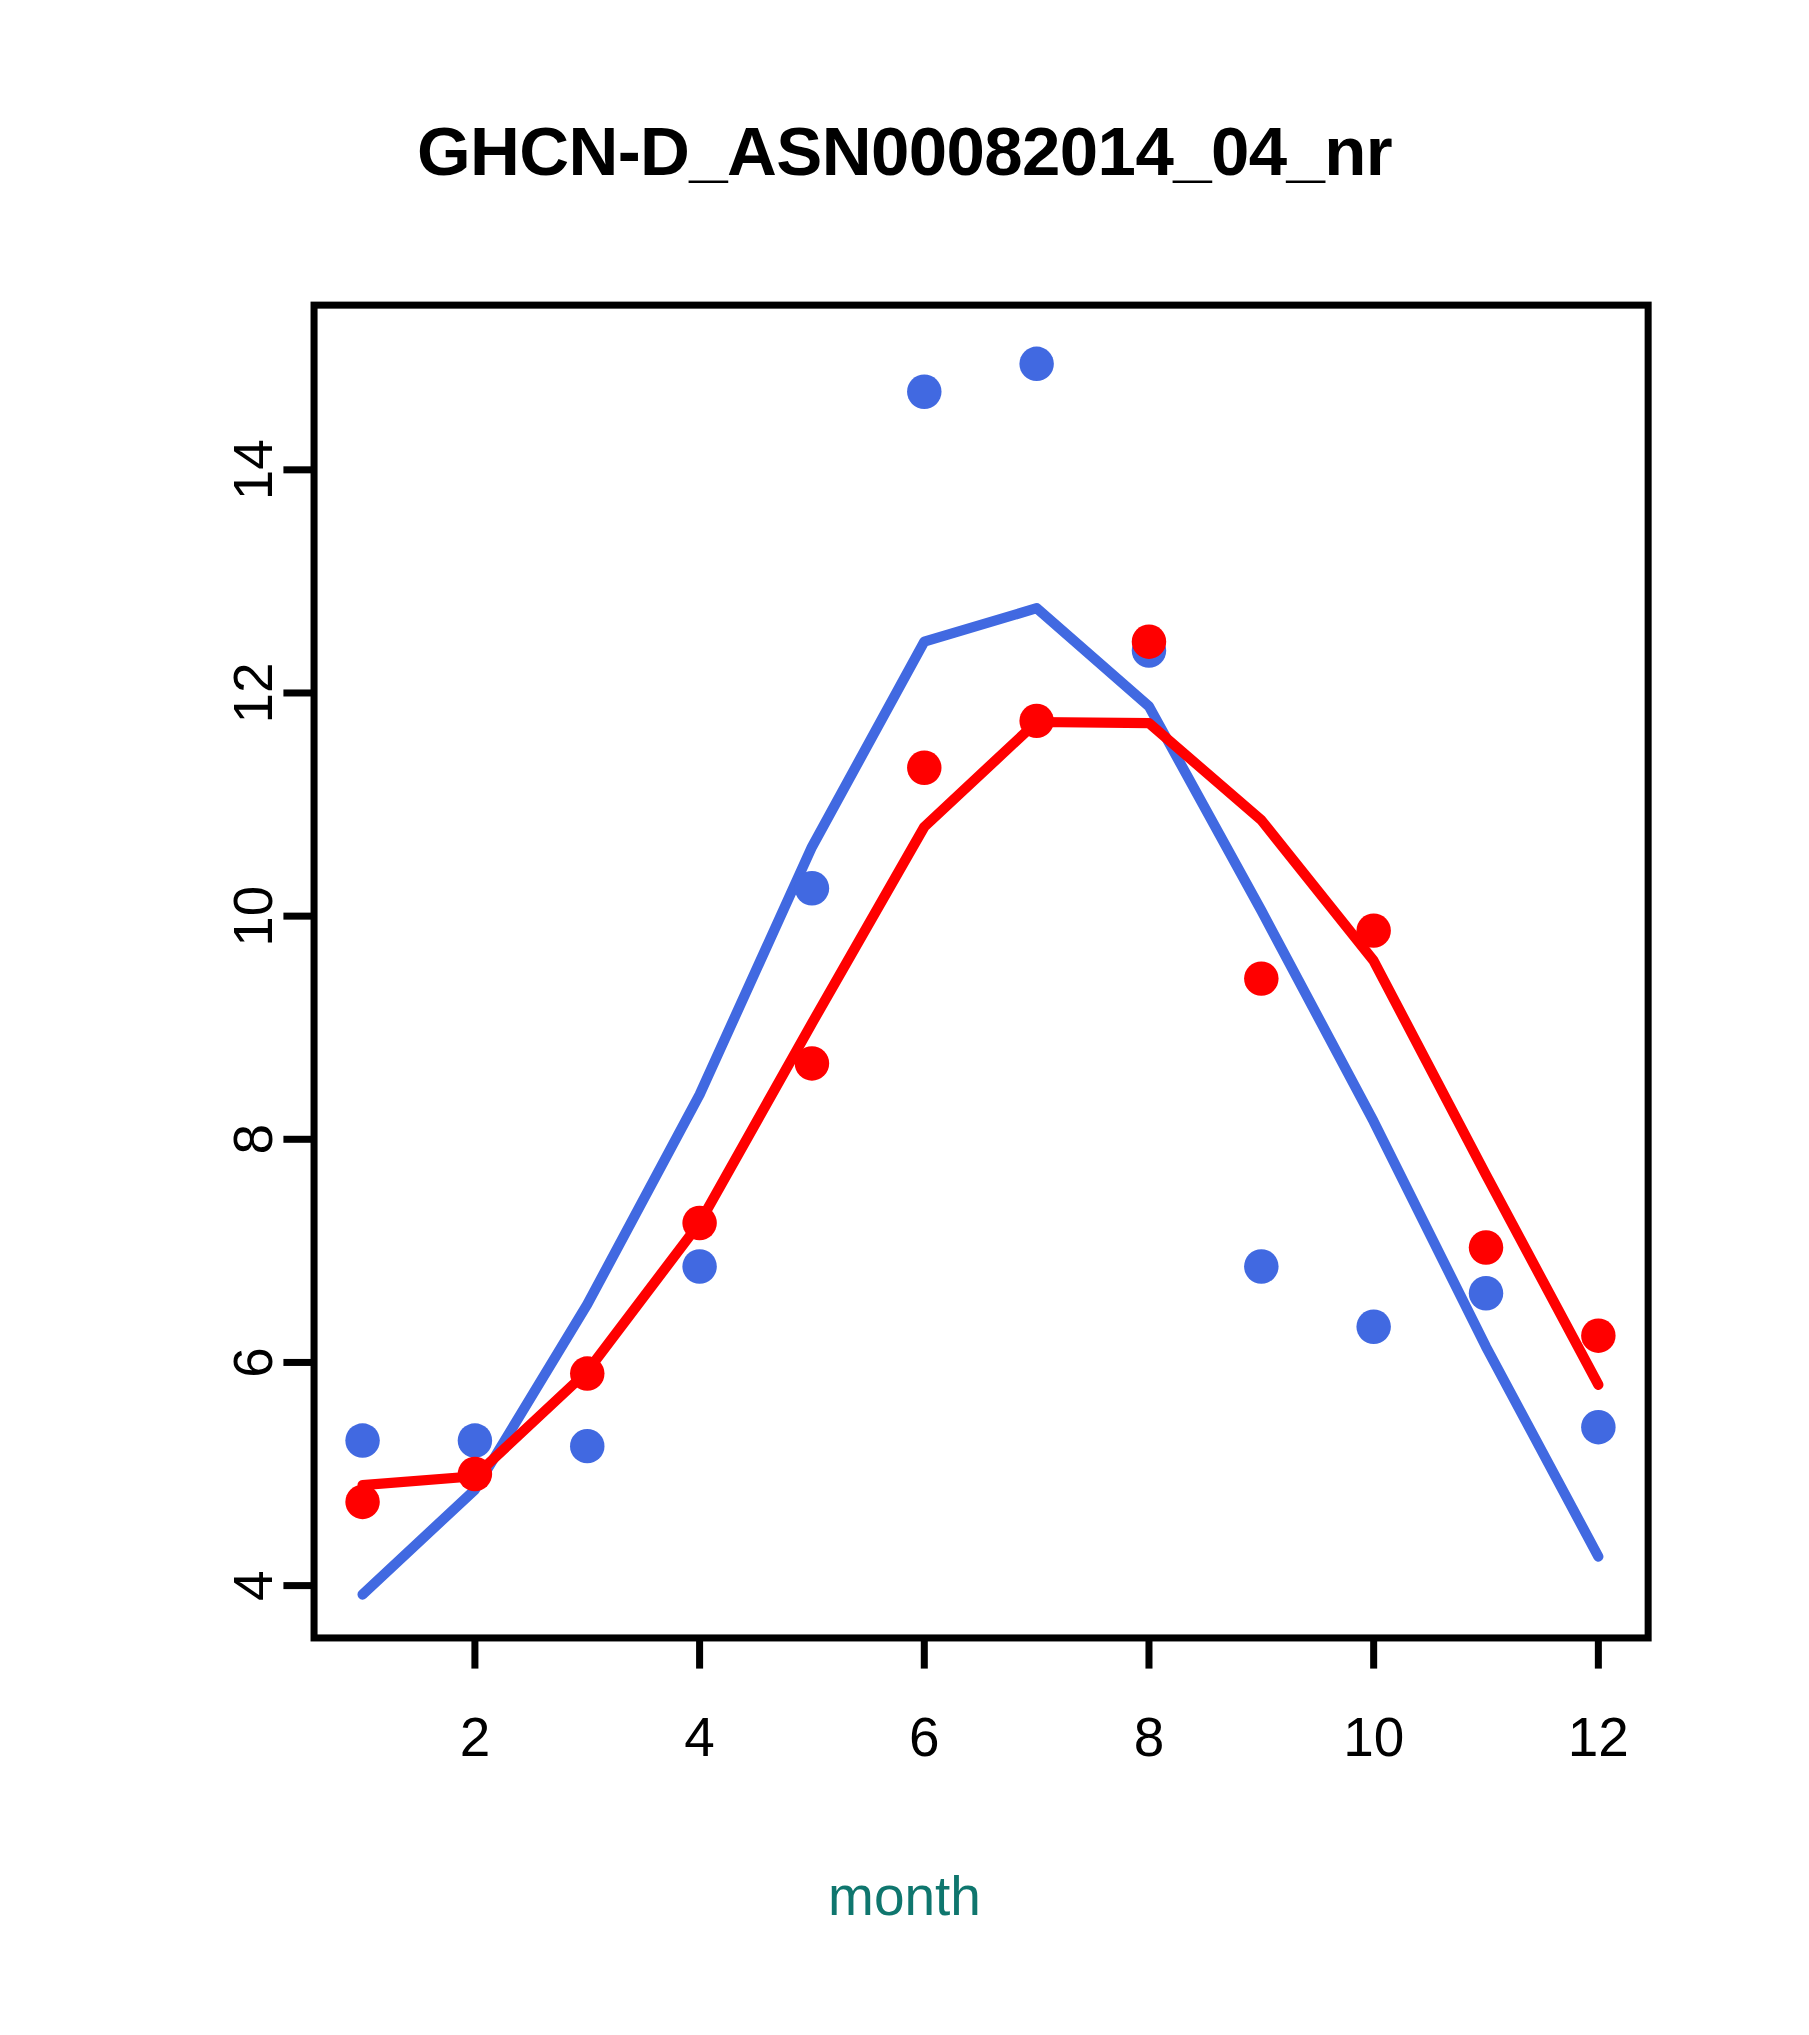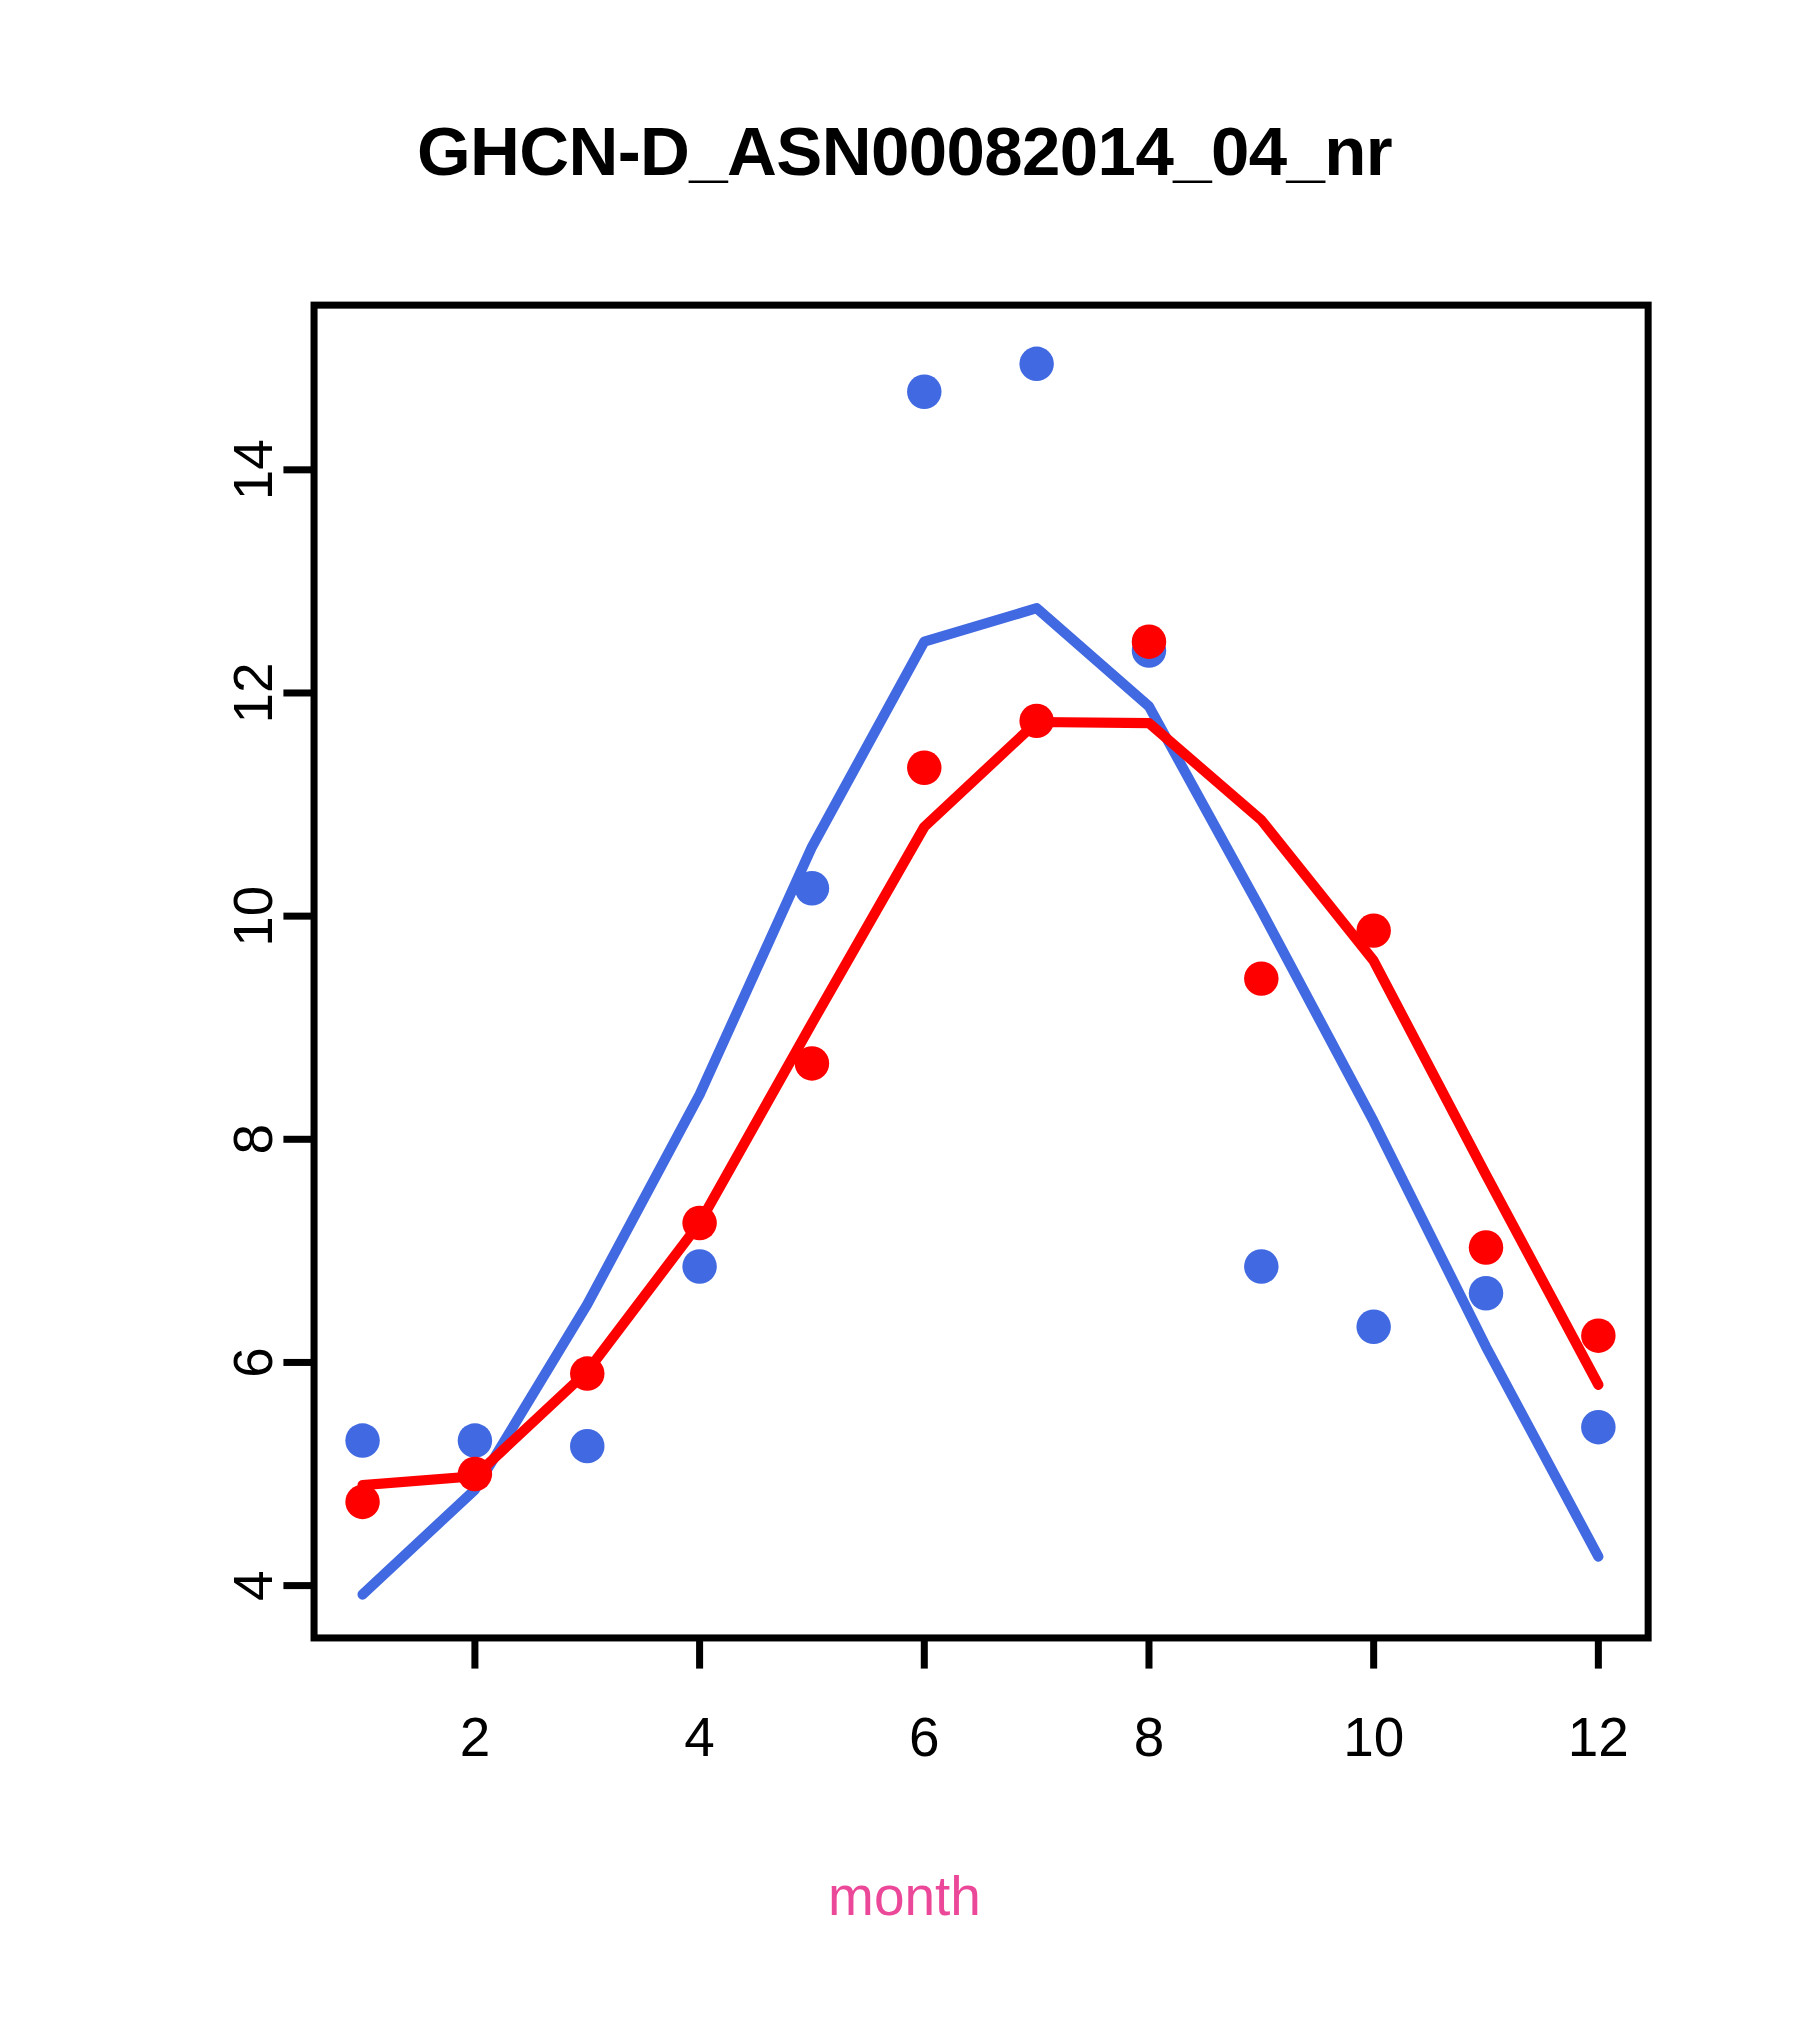--- a/index.html
+++ b/index.html
@@ -41,21 +41,21 @@
     fill: #000000;
   }
   #xlabel-text {
     position: absolute;
     left: 0;
     top: 1864px;
     width: 1809px;
     text-align: center;
     font-family: "Liberation Sans", sans-serif;
     font-size: 55px;
-    color: #ec4899;
+    color: #0f766e;
   }
 </style>
 </head>
 <body>
 
 <div id="page">
 
   <div id="chart-title">GHCN-D_ASN00082014_04_nr</div>
 
   <svg id="plot-svg" width="1809" height="2035" viewBox="0 0 2834 3188">

